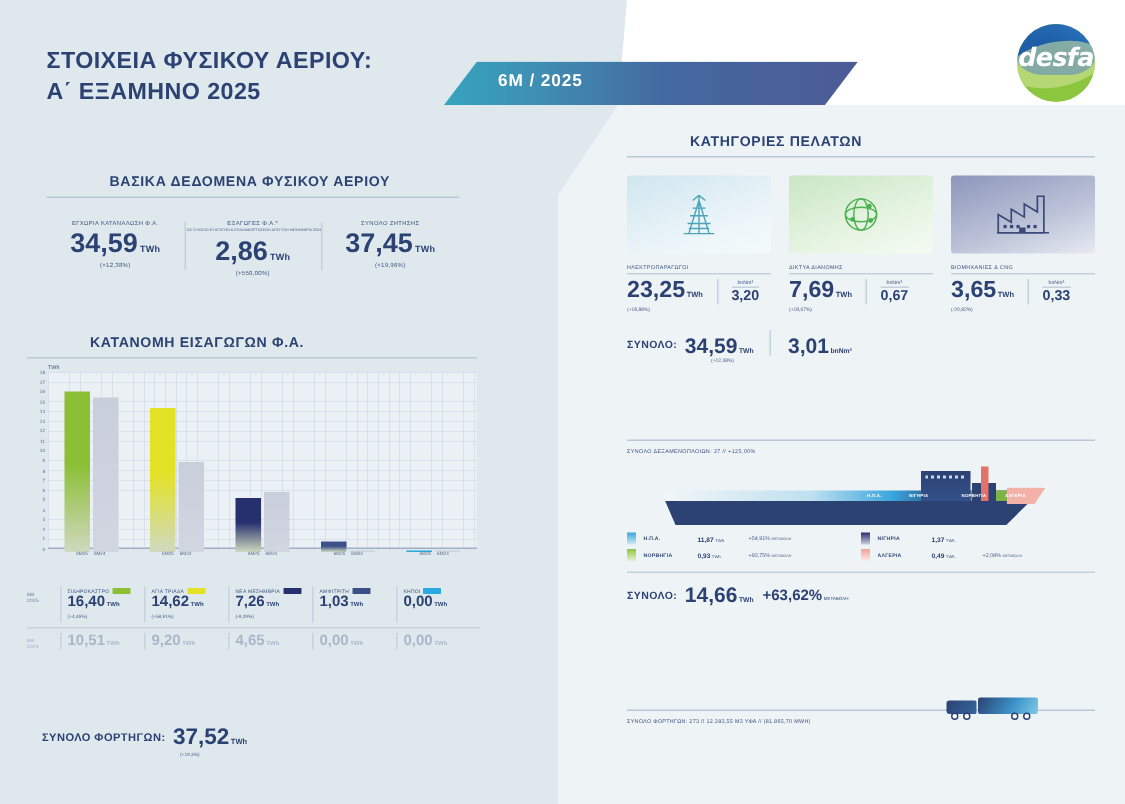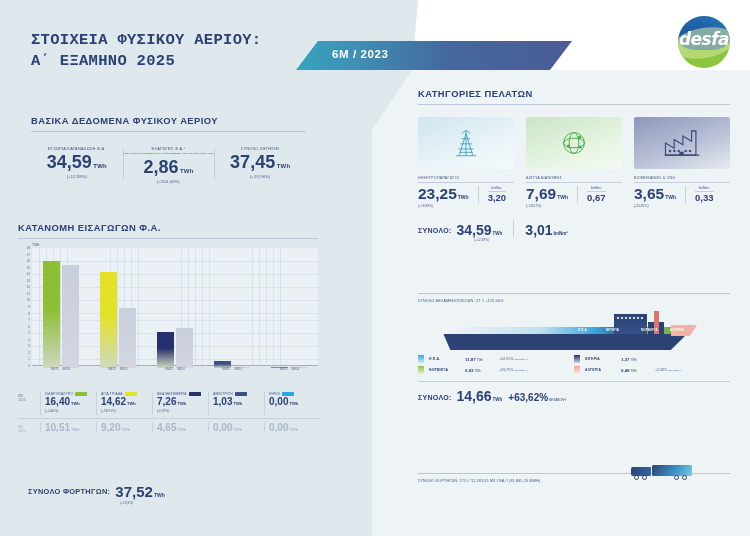--- a/index.html
+++ b/index.html
@@ -34,21 +34,21 @@
     clip-path: polygon(40px 0, 100% 0, 100% 100%, 0 100%, 0 60px);
   }
   .right-top-white{
     position:absolute; left:372px; top:0; width:378px; height:70px; background:#ffffff;
   }
 
   
   .title {
     position:absolute; left:31px; top:30px; width:290px;
     font-size:15.5px; font-weight:bold; letter-spacing:.3px;
-    line-height:1.38; color:#2b4273; text-transform:uppercase;font-family:Liberation Mono, monospace;
+    line-height:1.38; color:#2b4273; text-transform:uppercase;
   }
   .ribbon{
     position:absolute; left:296px; top:41px; width:276px; height:29px;
     background:linear-gradient(90deg,#35a4bd 0%, #3f8fb4 22%, #44689f 55%, #4c5b96 100%);
     clip-path: polygon(22px 0, 100% 0, calc(100% - 22px) 100%, 0 100%);
   }
   .ribbon-label{
     position:absolute; left:332px; top:48px;
     font-size:11.5px; font-weight:bold; color:#ffffff; letter-spacing:.6px;
   }
@@ -69,21 +69,21 @@
   }
   .logo .wordmark{
     position:absolute; left:0; top:13px; width:52px; text-align:center;
     font-size:17px; font-weight:bold; font-style:italic; color:#ffffff;
     letter-spacing:-.5px; font-family:"DejaVu Sans", sans-serif;
   }
 
   
   .sec-head{
     font-size:9.4px; font-weight:bold; letter-spacing:.45px; color:#2b4273;
-    text-transform:uppercase; white-space:nowrap;
+    text-transform:uppercase; white-space:nowrap;margin-left:42px;
   }
   .sec-rule{ height:1px; background:#b9c7d6; margin-top:5px; }
 
   
   .basic{ position:absolute; left:31px; top:115px; width:275px; }
   .basic-grid{ display:flex; margin-top:14px; }
   .basic-cell{ flex:1 1 0; text-align:center; position:relative; }
   .basic-cell + .basic-cell::before{
     content:""; position:absolute; left:0; top:2px; bottom:4px; width:1px; background:#c3cfdc;
   }
@@ -229,21 +229,21 @@
 <body>
 
 <div id="page">
 
   <div class="panel-left"></div>
   <div class="right-top-white"></div>
   <div class="left-notch"></div>
   <div class="panel-right"></div>
 
   <div class="ribbon"></div>
-  <div class="ribbon-label">6M / 2023</div>
+  <div class="ribbon-label">6M / 2025</div>
   <div class="title" id="title-el">
       <div>ΣΤΟΙΧΕΙΑ ΦΥΣΙΚΟΥ ΑΕΡΙΟΥ:</div>
       <div>Α΄ ΕΞΑΜΗΝΟ 2025</div>
     </div>
 
   <div class="logo">
     <div class="blue"></div>
     <div class="swoosh"></div>
     <div class="wordmark">desfa</div>
   </div>

